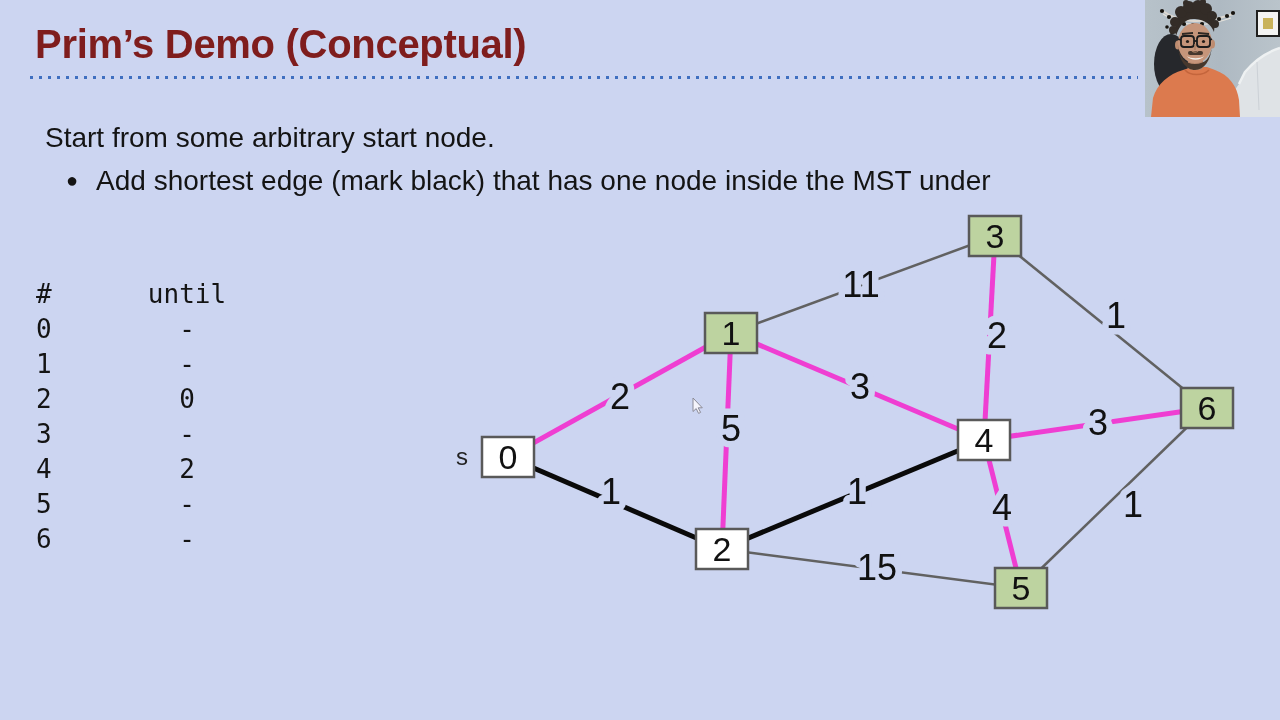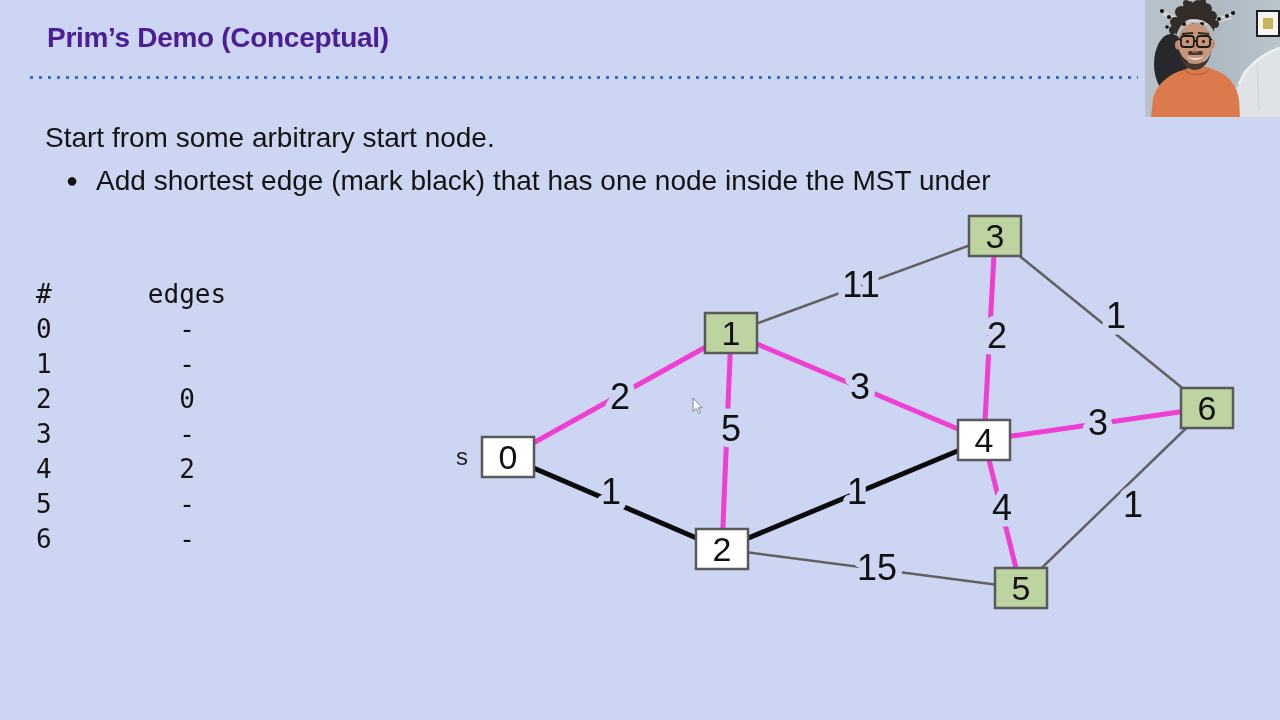--- a/index.html
+++ b/index.html
@@ -6,22 +6,22 @@
   .slide{
     position:relative;
     width:1280px;height:720px;
     background:#ccd5f1;
     overflow:hidden;
     font-family:"Liberation Sans",sans-serif;
     color:#141414;
   }
   .title{
     position:absolute;left:35px;top:22px;
-    font-size:28px;font-weight:bold;color:#4c1d95;
-    letter-spacing:-0.3px;white-space:nowrap;margin-left:12px;
+    font-size:40px;font-weight:bold;color:#7f1d1d;
+    letter-spacing:-0.3px;white-space:nowrap;
   }
   .divider{
     position:absolute;left:30px;top:76px;width:1108px;height:3px;
     background:repeating-linear-gradient(to right,#3f6fc0 0 3px,transparent 3px 9px);
   }
   .intro{
     position:absolute;left:45px;top:122px;
     font-size:28px;white-space:nowrap;
   }
   .bullet-row{
@@ -82,21 +82,21 @@
   <div class="bullet-row">
     <span class="bullet-marker">●</span>
     <span class="bullet-text">
       <span>Add shortest edge (mark black) that has one node inside the MST under</span><br>
     </span>
   </div>
 
   <div class="edgeto">
     <div class="tr">
       <span class="td-id">#</span>
-      <span class="td-val">edges</span>
+      <span class="td-val">until</span>
     </div>
 
   <div class="tr"><span class="td-id">0</span><span class="td-val">-</span></div>
       <div class="tr"><span class="td-id">1</span><span class="td-val">-</span></div>
       <div class="tr"><span class="td-id">2</span><span class="td-val">0</span></div>
       <div class="tr"><span class="td-id">3</span><span class="td-val">-</span></div>
       <div class="tr"><span class="td-id">4</span><span class="td-val">2</span></div>
       <div class="tr"><span class="td-id">5</span><span class="td-val">-</span></div>
       <div class="tr"><span class="td-id">6</span><span class="td-val">-</span></div>
     </div>

